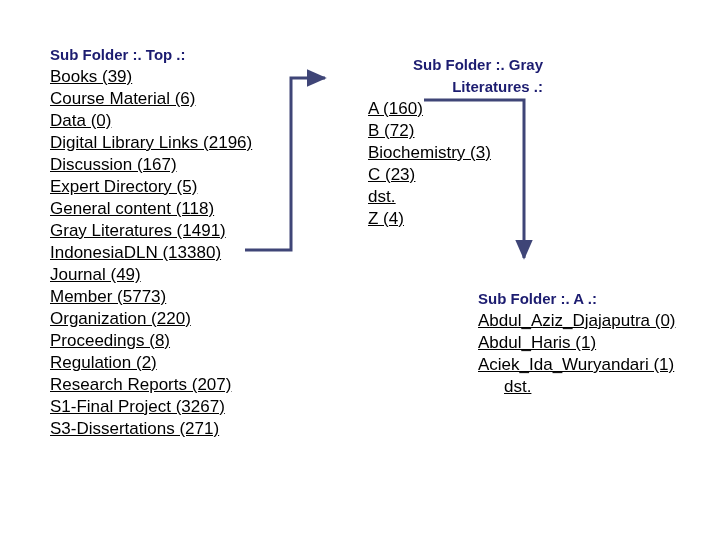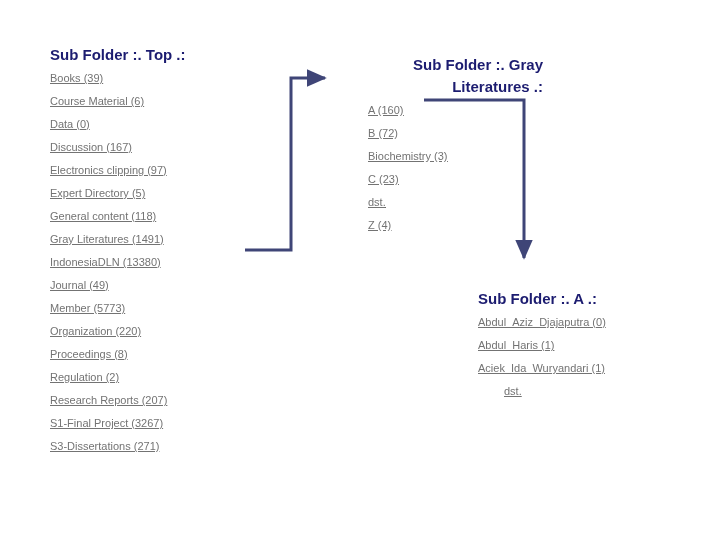--- a/index.html
+++ b/index.html
@@ -40,22 +40,22 @@
   .item-list {
     list-style: none;
     margin: 0;
     padding: 0;
   }
   .item-list li {
     line-height: 22px;
     white-space: nowrap;
   }
   .link-item {
-    font-size: 11px;
-    color: #737373;
+    font-size: 17px;
+    color: #000000;
     text-decoration: underline;
     text-underline-offset: 1px;
     cursor: pointer;
   }
   .item-indent {
     padding-left: 26px;
   }
 
   
   #panel-top       { left: 50px;  top: 44px;  width: 250px; }
@@ -88,22 +88,22 @@
 
     <path d="M424,100 L524,100 L524,258" fill="none" stroke="#3f4577" stroke-width="3" marker-end="url(#arrow-down)"></path>
   </svg>
 
   <div class="panel" id="panel-top">
     <div class="panel-heading">Sub Folder :. Top .:</div>
     <ul class="item-list">
       <li><span class="link-item">Books (39)</span></li>
       <li><span class="link-item">Course Material (6)</span></li>
       <li><span class="link-item">Data (0)</span></li>
+      <li><span class="link-item">Digital Library Links (2196)</span></li>
       <li><span class="link-item">Discussion (167)</span></li>
-      <li><span class="link-item">Electronics clipping (97)</span></li>
       <li><span class="link-item">Expert Directory (5)</span></li>
       <li><span class="link-item">General content (118)</span></li>
       <li><span class="link-item">Gray Literatures (1491)</span></li>
       <li><span class="link-item">IndonesiaDLN (13380)</span></li>
       <li><span class="link-item">Journal (49)</span></li>
       <li><span class="link-item">Member (5773)</span></li>
       <li><span class="link-item">Organization (220)</span></li>
       <li><span class="link-item">Proceedings (8)</span></li>
       <li><span class="link-item">Regulation (2)</span></li>
       <li><span class="link-item">Research Reports (207)</span></li>

